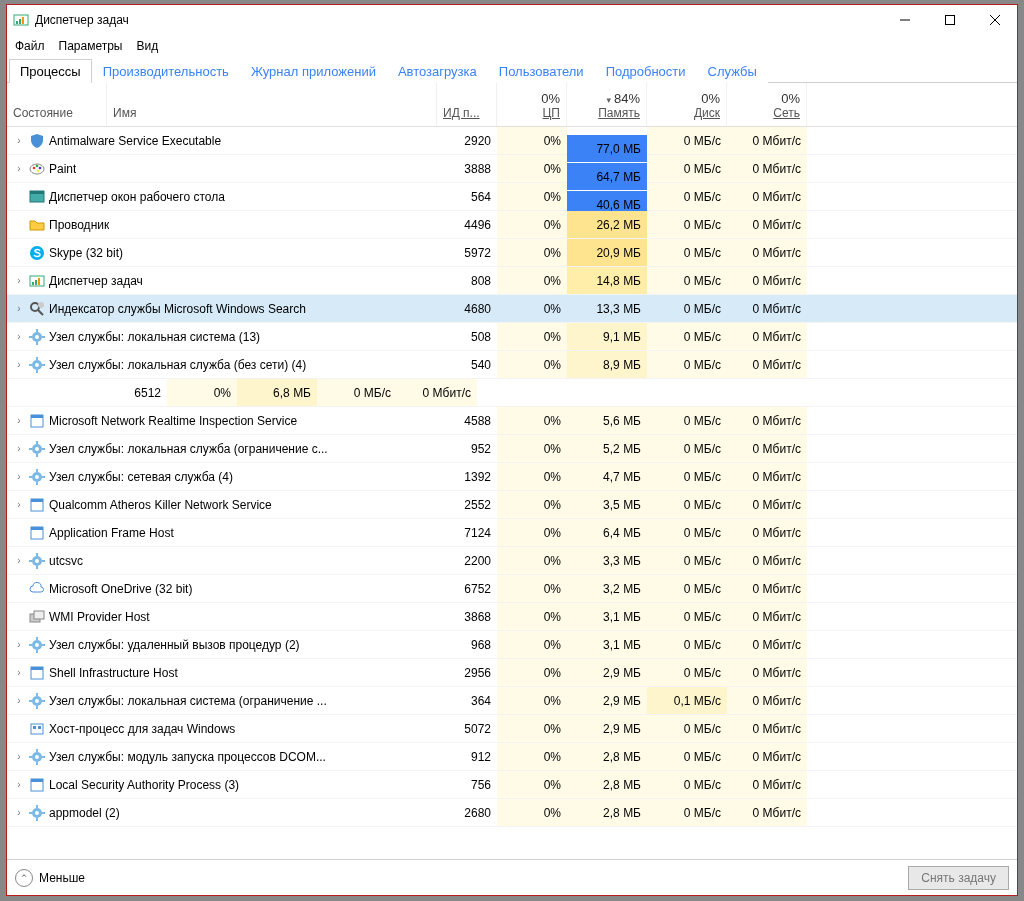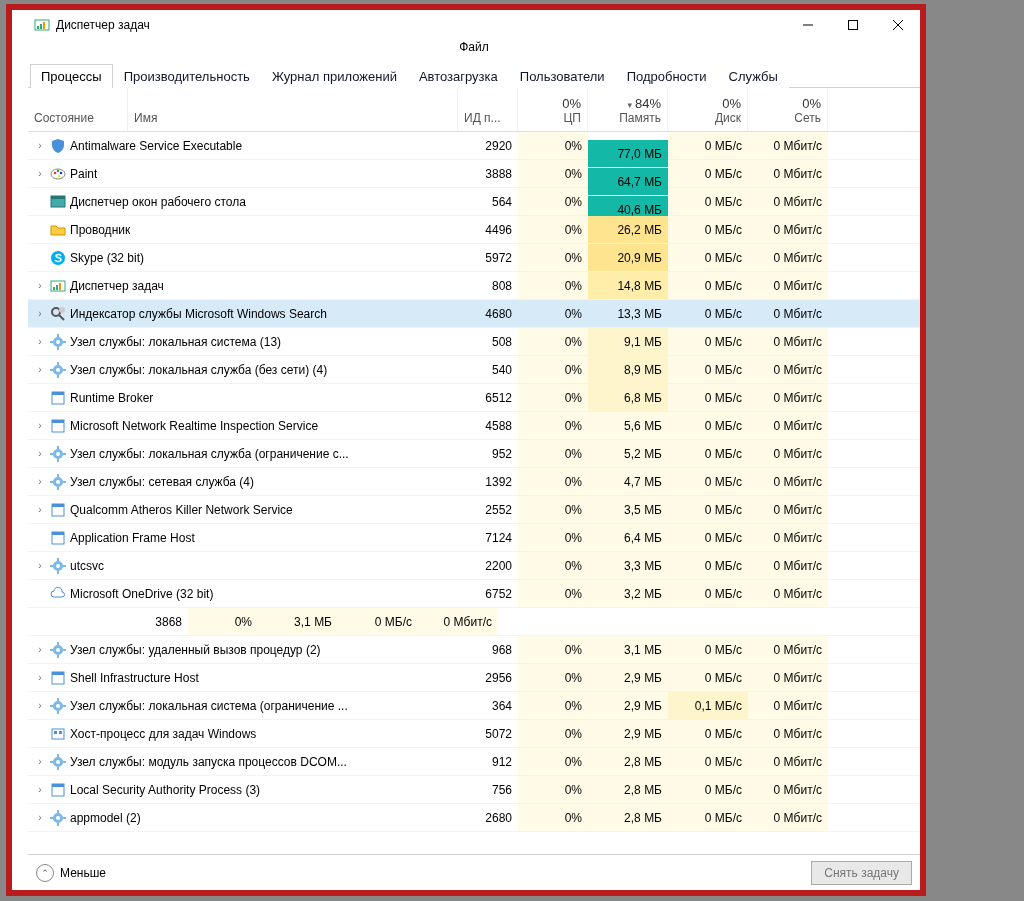--- a/index.html
+++ b/index.html
@@ -9,27 +9,26 @@
     font-size: 12px;
     background: #888;
     width: 1024px;
     height: 901px;
     overflow: hidden;
   }
   .window {
     position: absolute;
     top: 4px;
     left: 6px;
-    width: 920px;
+    width: 1012px;
     height: 892px;
     background: #fff;
-    border: 6px solid #b91c1c;
+    border: 1px solid #b91c1c;
     display: flex;
     flex-direction: column;
-    padding-left: 16px;
   }
   .titlebar {
     height: 30px;
     display: flex;
     align-items: center;
     padding-left: 6px;
     background: #fff;
   }
   .titlebar .app-icon {
     width: 16px;
@@ -52,21 +51,20 @@
     font-size: 10px;
   }
 
   .menubar {
     height: 22px;
     display: flex;
     align-items: center;
     padding: 0 8px;
     gap: 14px;
     font-size: 12px;
-    flex-direction: column;
   }
   .menubar span { cursor: default; }
 
   .tabs {
     display: flex;
     border-bottom: 1px solid #d0d0d0;
     padding-left: 2px;
     align-items: flex-end;
     height: 26px;
   }
@@ -78,21 +76,21 @@
     cursor: default;
     position: relative;
     top: 1px;
     background: #fff;
   }
   .tab.active {
     border-color: #d0d0d0;
     background: #fff;
     z-index: 2;
   }
-  .tab:not(.active) { color: #0f172a; }
+  .tab:not(.active) { color: #3b82f6; }
 
   .content {
     flex: 1;
     display: flex;
     flex-direction: column;
     overflow: hidden;
   }
 
   .table-wrap {
     flex: 1;
@@ -114,21 +112,21 @@
     border-right: 1px solid #f0f0f0;
     display: flex;
     flex-direction: column;
     justify-content: flex-end;
     padding: 4px 6px 6px 6px;
     font-size: 12px;
     color: #444;
   }
   .th .pct { text-align: right; font-size: 13px; color: #333; }
   .th .label { font-size: 12px; color: #555; }
-  .th.right .label { text-align: right; }
+  .th.right .label { text-align: right; text-decoration: underline; }
   .th.name { text-align: left; justify-content: flex-end; }
 
   .sort-ind {
     font-size: 9px;
     color: #666;
     margin-right: 3px;
   }
 
   .col-name   { width: 330px; }
   .col-status { width: 100px; }
@@ -181,21 +179,21 @@
   }
   .proc-name {
     overflow: hidden;
     text-overflow: ellipsis;
   }
 
   .heat-low  { background: #fffbe6; }
   .heat-med  { background: #fff5cc; }
   .heat-high { background: #ffeeaa; }
   .heat-vhigh{ background: #ffe490; }
-  .heat-dark { background: #14b8a6; margin-top: 16px; }
+  .heat-dark { background: #3b82f6; margin-top: 16px; }
 
   .footer {
     height: 36px;
     border-top: 1px solid #d0d0d0;
     display: flex;
     align-items: center;
     justify-content: space-between;
     padding: 0 8px;
   }
   .fewer {
@@ -483,30 +481,20 @@
               </div>
             </div>
             <div class="cell col-status"></div>
             <div class="cell col-pid pid">540</div>
             <div class="cell col-cpu right heat-low">0%</div>
             <div class="cell col-mem right heat-med">8,9 МБ</div>
             <div class="cell col-disk right heat-low">0 МБ/с</div>
             <div class="cell col-net right heat-low">0 Мбит/с</div>
           </div>
           <div class="row">
-            <div class="cell col-name">
-              <div class="name-cell">
-                <span class="expander"></span>
-                <span class="proc-icon"><svg viewBox="0 0 16 16">
-                    <rect x="2" y="2" width="12" height="12" fill="#fff" stroke="#4a90d9"></rect>
-                    <rect x="2" y="2" width="12" height="3" fill="#4a90d9"></rect>
-                  </svg></span>
-                <span class="proc-name">Runtime Broker</span>
-              </div>
-            </div>
             <div class="cell col-status"></div>
             <div class="cell col-pid pid">6512</div>
             <div class="cell col-cpu right heat-low">0%</div>
             <div class="cell col-mem right heat-med">6,8 МБ</div>
             <div class="cell col-disk right heat-low">0 МБ/с</div>
             <div class="cell col-net right heat-low">0 Мбит/с</div>
           </div>
           <div class="row">
             <div class="cell col-name">
               <div class="name-cell">
@@ -644,20 +632,30 @@
               </div>
             </div>
             <div class="cell col-status"></div>
             <div class="cell col-pid pid">6752</div>
             <div class="cell col-cpu right heat-low">0%</div>
             <div class="cell col-mem right heat-low">3,2 МБ</div>
             <div class="cell col-disk right heat-low">0 МБ/с</div>
             <div class="cell col-net right heat-low">0 Мбит/с</div>
           </div>
           <div class="row">
+            <div class="cell col-name">
+              <div class="name-cell">
+                <span class="expander"></span>
+                <span class="proc-icon"><svg viewBox="0 0 16 16">
+                    <rect x="1" y="5" width="10" height="8" fill="#ccc" stroke="#888"></rect>
+                    <rect x="5" y="2" width="10" height="8" fill="#eee" stroke="#888"></rect>
+                  </svg></span>
+                <span class="proc-name">WMI Provider Host</span>
+              </div>
+            </div>
             <div class="cell col-status"></div>
             <div class="cell col-pid pid">3868</div>
             <div class="cell col-cpu right heat-low">0%</div>
             <div class="cell col-mem right heat-low">3,1 МБ</div>
             <div class="cell col-disk right heat-low">0 МБ/с</div>
             <div class="cell col-net right heat-low">0 Мбит/с</div>
           </div>
           <div class="row">
             <div class="cell col-name">
               <div class="name-cell">

